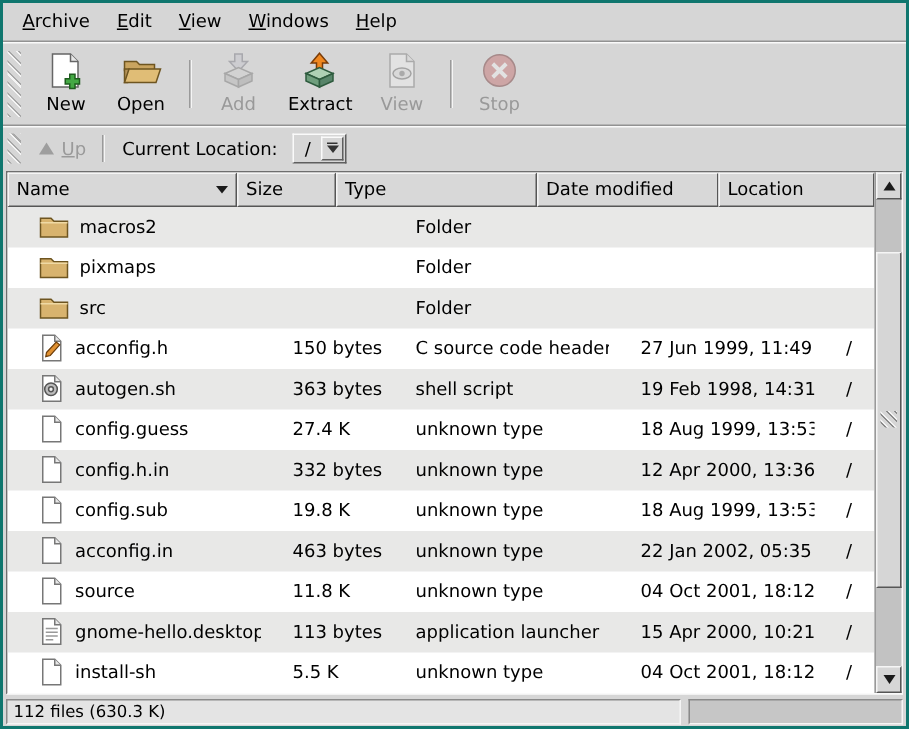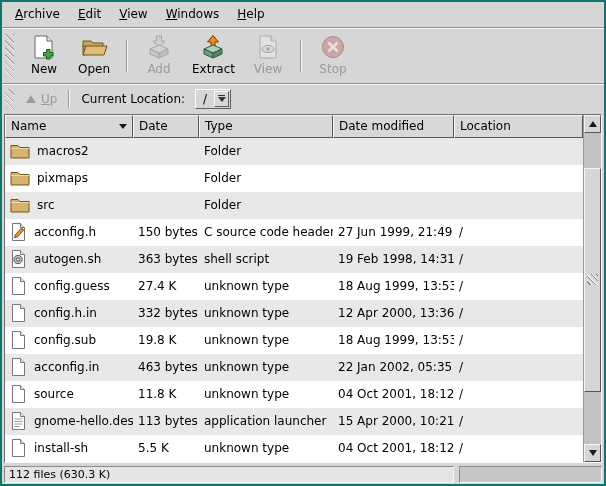--- a/index.html
+++ b/index.html
@@ -75,26 +75,26 @@
   .hdr { display:flex; height:23px; flex:none; }
   .hcell {
     background:#d8d8d8; display:flex; align-items:center; padding:0 5px;
     border:1px solid; border-color:#f5f5f5 #565656 #565656 #f5f5f5;
   }
   .sort-arrow {
     margin-left:auto; width:0; height:0;
     border-left:4px solid transparent; border-right:4px solid transparent;
     border-top:5px solid #1a1a1a;
   }
-  .w-name { width:128px; } .w-size { width:66px; } .w-type { width:134px; }
+  .w-name { width:153px; } .w-size { width:66px; } .w-type { width:134px; }
   .w-date { width:121px; } .w-loc { flex:1; }
   .rows { flex:1; background:#fff; overflow:hidden; }
   .row { display:flex; height:27px; align-items:center; }
   .row.odd { background:#e8e8e7; }
-  .cell { padding:0 5px; white-space:nowrap; overflow:hidden; }
+  .cell { padding:0 5px; white-space:nowrap; overflow:hidden;margin-left:16px; }
   .c-name { display:flex; align-items:center; gap:7px; padding-left:5px; }
   .c-name .fi { flex:none; display:flex; }
 
   
   .scrollbar {
     width:18px; flex:none; background:#c2c2c2; display:flex; flex-direction:column;
     border-left:1px solid #9a9a9a;
   }
   .sb-btn {
     height:18px; flex:none; background:#d6d6d6; display:flex; align-items:center; justify-content:center;
@@ -233,21 +233,21 @@
   </div>
 
   <div class="list">
     <div class="cols">
       <div class="hdr">
         <div class="hcell w-name">
           <span>Name</span>
           <span class="sort-arrow"></span>
         </div>
         <div class="hcell w-size">
-            <span>Date</span>
+            <span>Size</span>
           </div>
         <div class="hcell w-type">
             <span>Type</span>
           </div>
         <div class="hcell w-date">
             <span>Date modified</span>
           </div>
         <div class="hcell w-loc">
             <span>Location</span>
           </div>
@@ -309,21 +309,21 @@
                 <svg width="17" height="20" viewBox="0 0 17 20">
                   <path d="M2.5 1.5 h8 l4 4 v13 H2.5 z" fill="#fff" stroke="#777"></path>
                   <path d="M10.5 1.5 v4 h4" fill="#e8e8e8" stroke="#777"></path>
                   <path d="M5 13 L11.5 6 l2.3 1.9 L7.5 15 l-3 .8 z" fill="#e09030" stroke="#6b3c0a" stroke-width="0.8"></path>
                 </svg>
               </span>
               <span>acconfig.h</span>
             </div>
           <div class="cell w-size">150 bytes</div>
           <div class="cell w-type">C source code header</div>
-          <div class="cell w-date">27 Jun 1999, 21:49</div>
+          <div class="cell w-date">27 Jun 1999, 11:49</div>
           <div class="cell w-loc">/</div>
         </div>
 
         <div class="row odd">
           <div class="cell c-name w-name">
               <span class="fi">
                 <svg width="17" height="20" viewBox="0 0 17 20">
                   <path d="M2.5 1.5 h8 l4 4 v13 H2.5 z" fill="#fff" stroke="#777"></path>
                   <path d="M10.5 1.5 v4 h4" fill="#e8e8e8" stroke="#777"></path>
                   <circle cx="8" cy="10.5" r="4.2" fill="#bcbcbc" stroke="#555"></circle>

